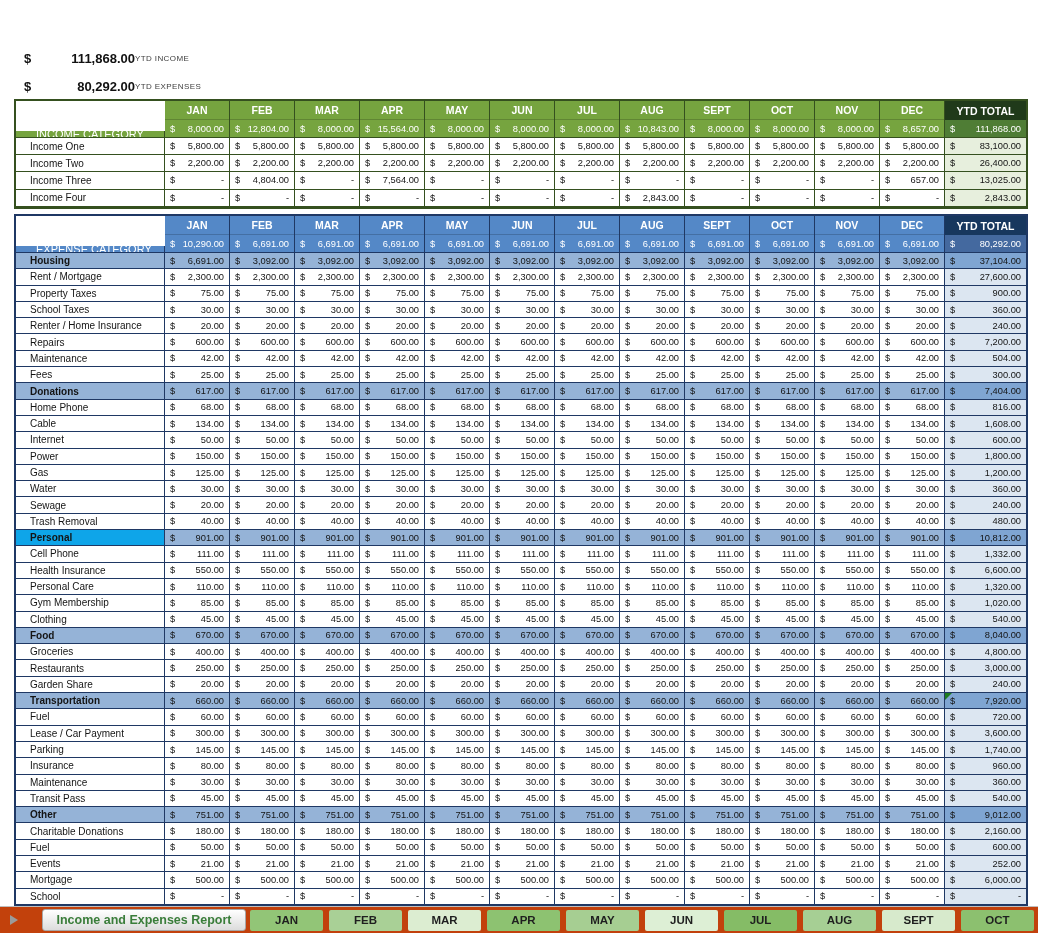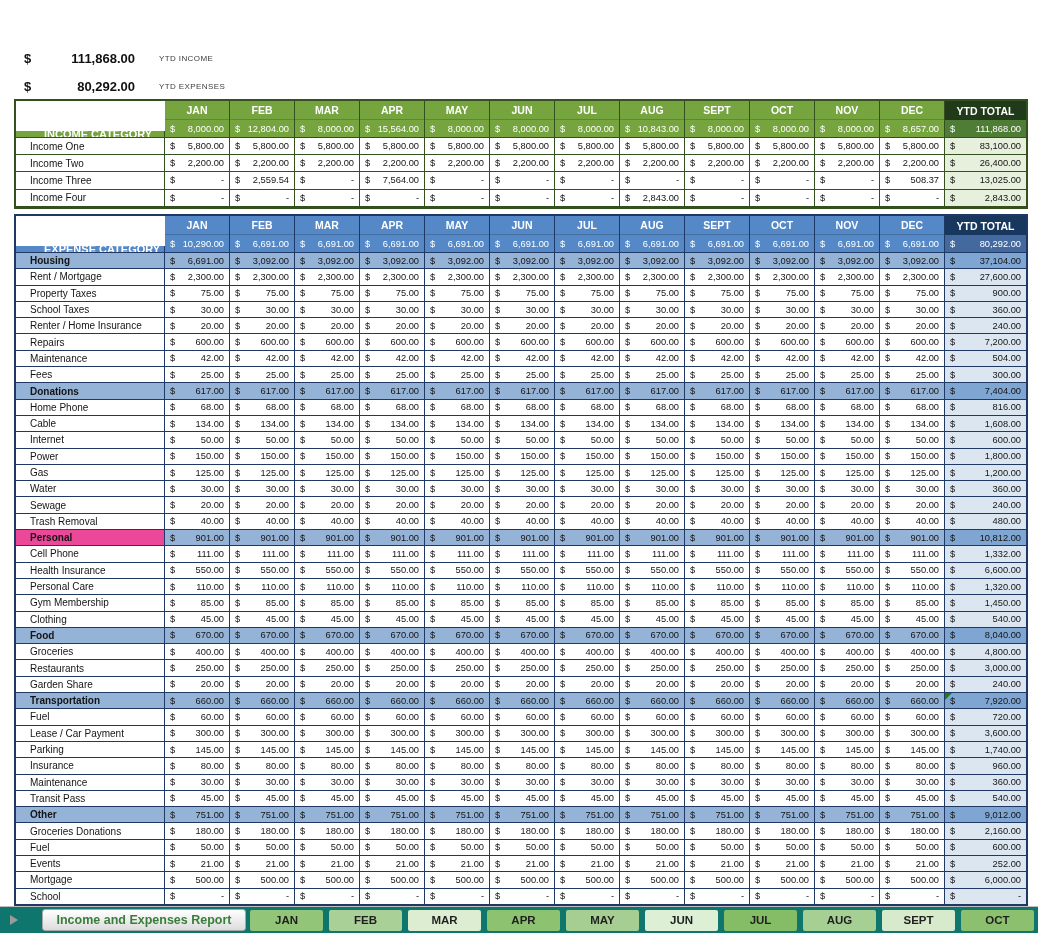--- a/index.html
+++ b/index.html
@@ -8,57 +8,57 @@
 
   .page { position:relative; width:1038px; height:933px; background:#fff; }
 
   .title { position:absolute; left:23px; top:7px; font-size:19.5px; font-weight:bold;
            color:#4C4C4C; letter-spacing:.2px; white-space:nowrap; }
 
   .summary { position:absolute; left:24px; top:44px; }
   .sumline { display:flex; align-items:center; height:28px; }
   .sumline .cur { font-size:13px; font-weight:bold; color:#111; width:16px; }
   .sumline .val { font-size:13px; font-weight:bold; color:#111; width:95px; text-align:right; }
-  .sumline .lbl { font-size:8px; color:#3d3d3d; margin-left:24px; letter-spacing:.4px;text-align:right; }
+  .sumline .lbl { font-size:8px; color:#3d3d3d; margin-left:0; letter-spacing:.4px;text-align:right; }
 
   
   .sheet { position:absolute; left:14px; border:2px solid var(--bc); width:1014px; background:#fff; }
   #income-table  { top:99px;  --bc:#35501F; }
   #expense-table { top:214px; --bc:#1F3864; }
 
   .row { display:grid; grid-template-columns:149px repeat(12,65px) 81px; }
   #income-table  .row.data { height:17.2px; }
   #expense-table .row.data { height:16.3px; }
   .row.hdr { height:37px; }
 
   .cell { border-right:1px solid var(--bc); border-bottom:1px solid var(--bc);
           display:flex; align-items:center; position:relative; overflow:hidden;
           color:#141414; background:#fff; }
   .row .cell:last-child { border-right:none; }
 
-  .cat-hdr { font-weight:bold; color:#fff; font-size:11px; padding-left:28px;margin-top:30px; }
+  .cat-hdr { font-weight:normal; color:#fff; font-size:11px; padding-left:20px;margin-top:30px; }
   .month-hdr, .ytd-hdr { flex-direction:column; align-items:stretch; padding:0; }
   .mname { height:19px; display:flex; align-items:center; justify-content:center;
            color:#fff; font-weight:bold; font-size:10.5px; border-bottom:1px solid rgba(0,0,0,.18); }
   .mtotal { flex:1; display:flex; align-items:center; justify-content:space-between;
             padding:0 5px; color:#fff; font-size:9.3px; }
   .yname { height:19px; display:flex; align-items:center; justify-content:center;
            color:#fff; font-weight:bold; font-size:10.5px; }
 
   .label { padding-left:14px; font-size:10px; }
   .section .label { font-weight:bold; }
   .money { justify-content:space-between; padding:0 5px; font-size:9.3px; }
   .money .num { text-align:right; }
 
   .comment-marker { position:absolute; left:0; top:0; width:0; height:0;
                     border-top:7px solid #1E7B1E; border-right:7px solid transparent; }
 
   
   .tabbar { position:absolute; left:0; top:906px; width:1038px; height:27px;
-            background:#0f766e; border-top:1px solid #BFBFBF;
+            background:#c2410c; border-top:1px solid #BFBFBF;
             display:flex; align-items:center; }
   .scroll-arrow { width:0; height:0; border-left:8px solid #9B9B9B;
                   border-top:5px solid transparent; border-bottom:5px solid transparent;
                   margin-left:10px; }
   .tab-report { margin-left:24px; width:204px; height:22px;
                 background:linear-gradient(#ffffff,#dcdcdc);
                 border:1px solid #A8A8A8; border-radius:3px;
                 color:#3A7D3A; font-weight:bold; font-size:12.5px;
                 display:flex; align-items:center; justify-content:center; }
   .month-tabs { display:flex; margin-left:4px; gap:6px; }
@@ -291,21 +291,21 @@
         </div>
       </div>
       <div class="row data">
         <div class="cell label">Income Three</div>
         <div class="cell money">
           <span class="cur">$</span>
           <span class="num">-</span>
         </div>
         <div class="cell money">
           <span class="cur">$</span>
-          <span class="num">2,559.54</span>
+          <span class="num">4,804.00</span>
         </div>
         <div class="cell money">
           <span class="cur">$</span>
           <span class="num">-</span>
         </div>
         <div class="cell money">
           <span class="cur">$</span>
           <span class="num">7,564.00</span>
         </div>
         <div class="cell money">
@@ -331,21 +331,21 @@
         <div class="cell money">
           <span class="cur">$</span>
           <span class="num">-</span>
         </div>
         <div class="cell money">
           <span class="cur">$</span>
           <span class="num">-</span>
         </div>
         <div class="cell money">
           <span class="cur">$</span>
-          <span class="num">508.37</span>
+          <span class="num">657.00</span>
         </div>
         <div class="cell money" style="background: rgb(231, 239, 221);">
           <span class="cur">$</span>
           <span class="num">13,025.00</span>
         </div>
       </div>
       <div class="row data">
         <div class="cell label">Income Four</div>
         <div class="cell money">
           <span class="cur">$</span>
@@ -1425,21 +1425,21 @@
         <div class="cell money">
           <span class="cur">$</span>
           <span class="num">40.00</span>
         </div>
         <div class="cell money" style="background: rgb(220, 230, 241);">
           <span class="cur">$</span>
           <span class="num">480.00</span>
         </div>
       </div>
       <div class="row data section">
-        <div class="cell label" style="background: #ec4899;">Personal</div>
+        <div class="cell label" style="background: #0ea5e9;">Personal</div>
         <div class="cell money" style="background: rgb(149, 179, 215);">
           <span class="cur">$</span>
           <span class="num">901.00</span>
         </div>
         <div class="cell money" style="background: rgb(149, 179, 215);">
           <span class="cur">$</span>
           <span class="num">901.00</span>
         </div>
         <div class="cell money" style="background: rgb(149, 179, 215);">
           <span class="cur">$</span>
@@ -1696,21 +1696,21 @@
         <div class="cell money">
           <span class="cur">$</span>
           <span class="num">85.00</span>
         </div>
         <div class="cell money">
           <span class="cur">$</span>
           <span class="num">85.00</span>
         </div>
         <div class="cell money" style="background: rgb(220, 230, 241);">
           <span class="cur">$</span>
-          <span class="num">1,450.00</span>
+          <span class="num">1,020.00</span>
         </div>
       </div>
       <div class="row data">
         <div class="cell label">Clothing</div>
         <div class="cell money">
           <span class="cur">$</span>
           <span class="num">45.00</span>
         </div>
         <div class="cell money">
           <span class="cur">$</span>
@@ -2416,21 +2416,21 @@
         <div class="cell money" style="background: rgb(149, 179, 215);">
           <span class="cur">$</span>
           <span class="num">751.00</span>
         </div>
         <div class="cell money" style="background: rgb(127, 165, 210);">
           <span class="cur">$</span>
           <span class="num">9,012.00</span>
         </div>
       </div>
       <div class="row data">
-        <div class="cell label">Groceries Donations</div>
+        <div class="cell label">Charitable Donations</div>
         <div class="cell money">
           <span class="cur">$</span>
           <span class="num">180.00</span>
         </div>
         <div class="cell money">
           <span class="cur">$</span>
           <span class="num">180.00</span>
         </div>
         <div class="cell money">
           <span class="cur">$</span>

